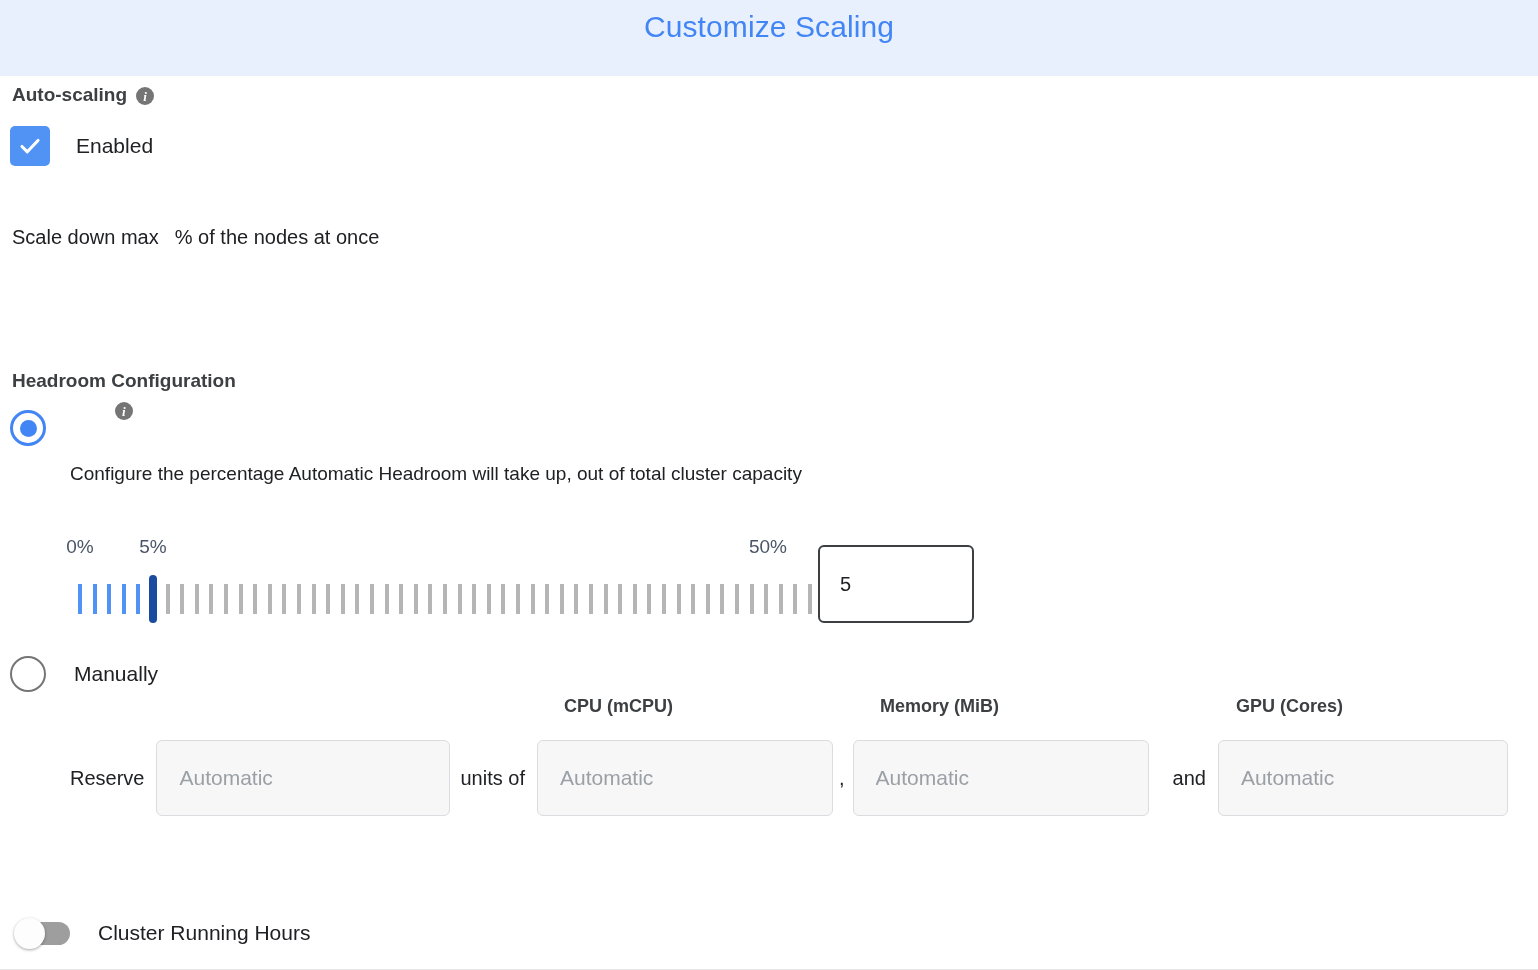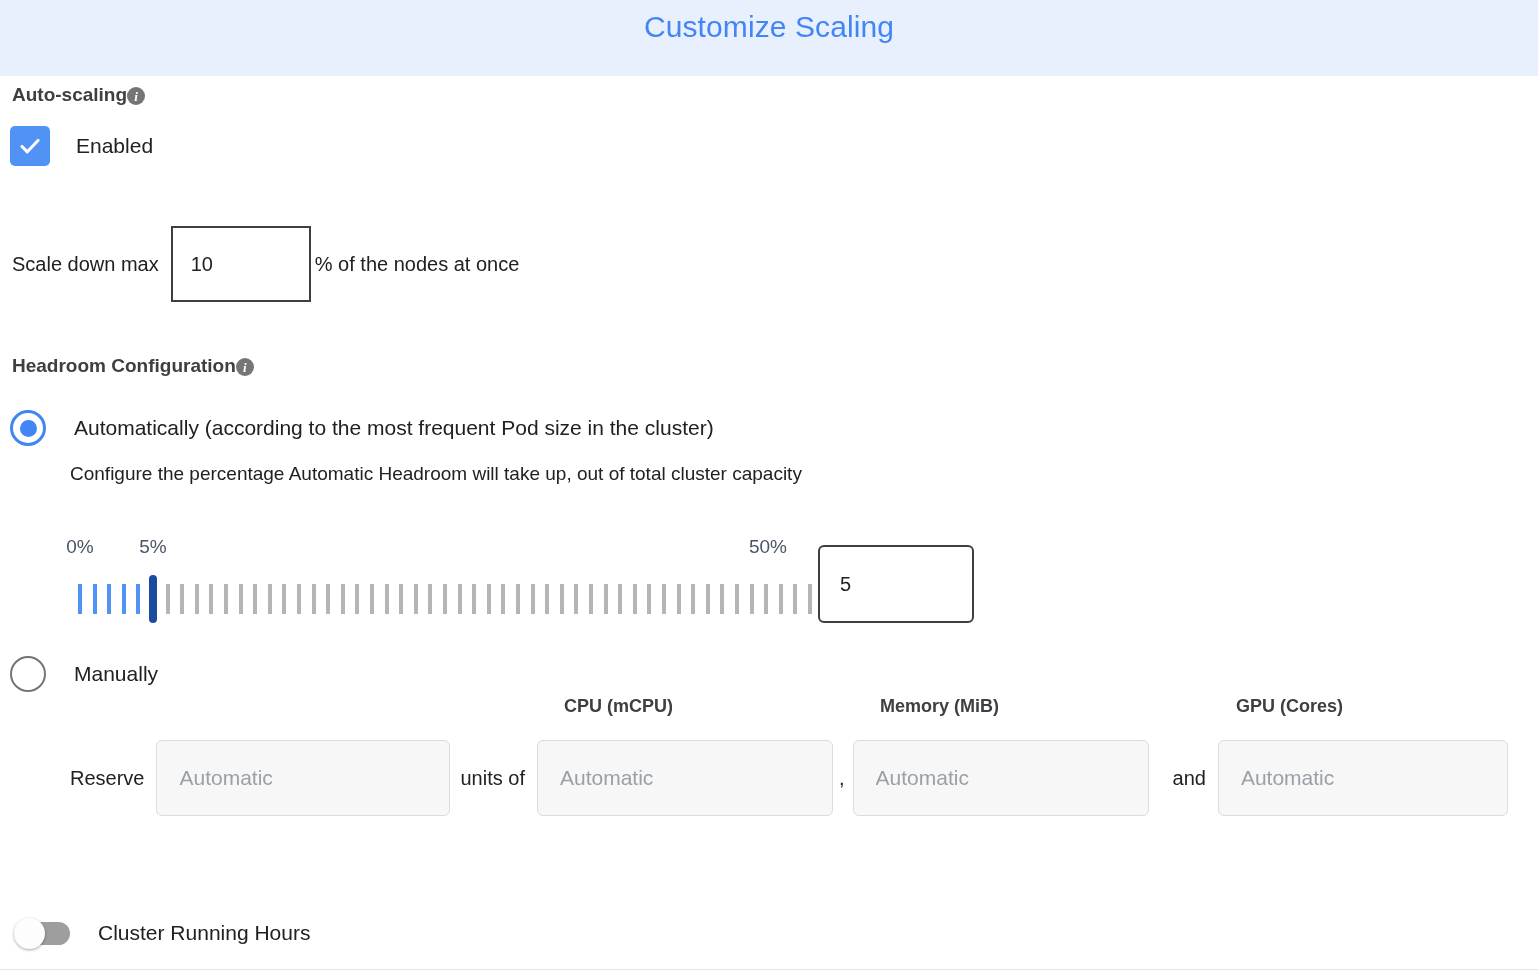--- a/index.html
+++ b/index.html
@@ -30,20 +30,21 @@
     letter-spacing: .1px;
   }
 
   
   .section-label {
     font-size: 19px;
     font-weight: bold;
     color: #3c4043;
     display: inline-flex;
     align-items: center;
+    gap: 9px;
   }
   .info-icon {
     width: 18px; height: 18px;
     border-radius: 50%;
     background: #757575;
     color: #ffffff;
     font-size: 13px;
     font-weight: bold;
     font-style: italic;
     font-family: "Liberation Serif", serif;
@@ -83,21 +84,21 @@
     background: #ffffff;
     font-size: 20px;
     color: #202124;
     padding: 0 18px;
     font-family: "Liberation Sans", sans-serif;
     outline: none;
   }
   .scaledown-suffix { font-size: 20px; color: #202124; margin-left: 4px; }
 
   
-  .headroom-label { position: absolute; left: 12px; top: 355px; }
+  .headroom-label { position: absolute; left: 12px; top: 370px; flex-direction: column; }
 
   .radio-row-auto {
     position: absolute; left: 10px; top: 410px;
     display: flex; align-items: center; gap: 28px;
   }
   .radio {
     width: 36px; height: 36px;
     border-radius: 50%;
     display: flex; align-items: center; justify-content: center;
     flex: none;
@@ -246,32 +247,30 @@
   <div class="checkbox">
     <svg width="26" height="26" viewBox="0 0 26 26">
       <path d="M5 13.5 L10.3 18.8 L21 7.5" fill="none" stroke="#ffffff" stroke-width="3.1" stroke-linecap="round" stroke-linejoin="round"></path>
     </svg>
   </div>
   <div class="enabled-text">Enabled</div>
 </div>
 
 <div class="scaledown-row">
   <span class="scaledown-label">Scale down max</span>
-  <input class="num-input" type="text" value="10" style="">
   <span class="scaledown-suffix">% of the nodes at once</span>
 </div>
 
 <div class="section-label headroom-label">
   <span>Headroom Configuration</span>
   <span class="info-icon">i</span>
 </div>
 
 <div class="radio-row-auto">
   <div class="radio checked"></div>
-  <div class="radio-text">Automatically (according to the most frequent Pod size in the cluster)</div>
 </div>
 
 <div class="headroom-desc">Configure the percentage Automatic Headroom will take up, out of total cluster capacity</div>
 
 <div class="slider-wrap">
   <div class="slider-labels">
     <div class="slider-tick-label" id="lbl-min" style="left: 2px;">0%</div>
     <div class="slider-tick-label" id="lbl-cur" style="left: 75px;">5%</div>
     <div class="slider-tick-label" id="lbl-max" style="left: 690px;">50%</div>
   </div>

